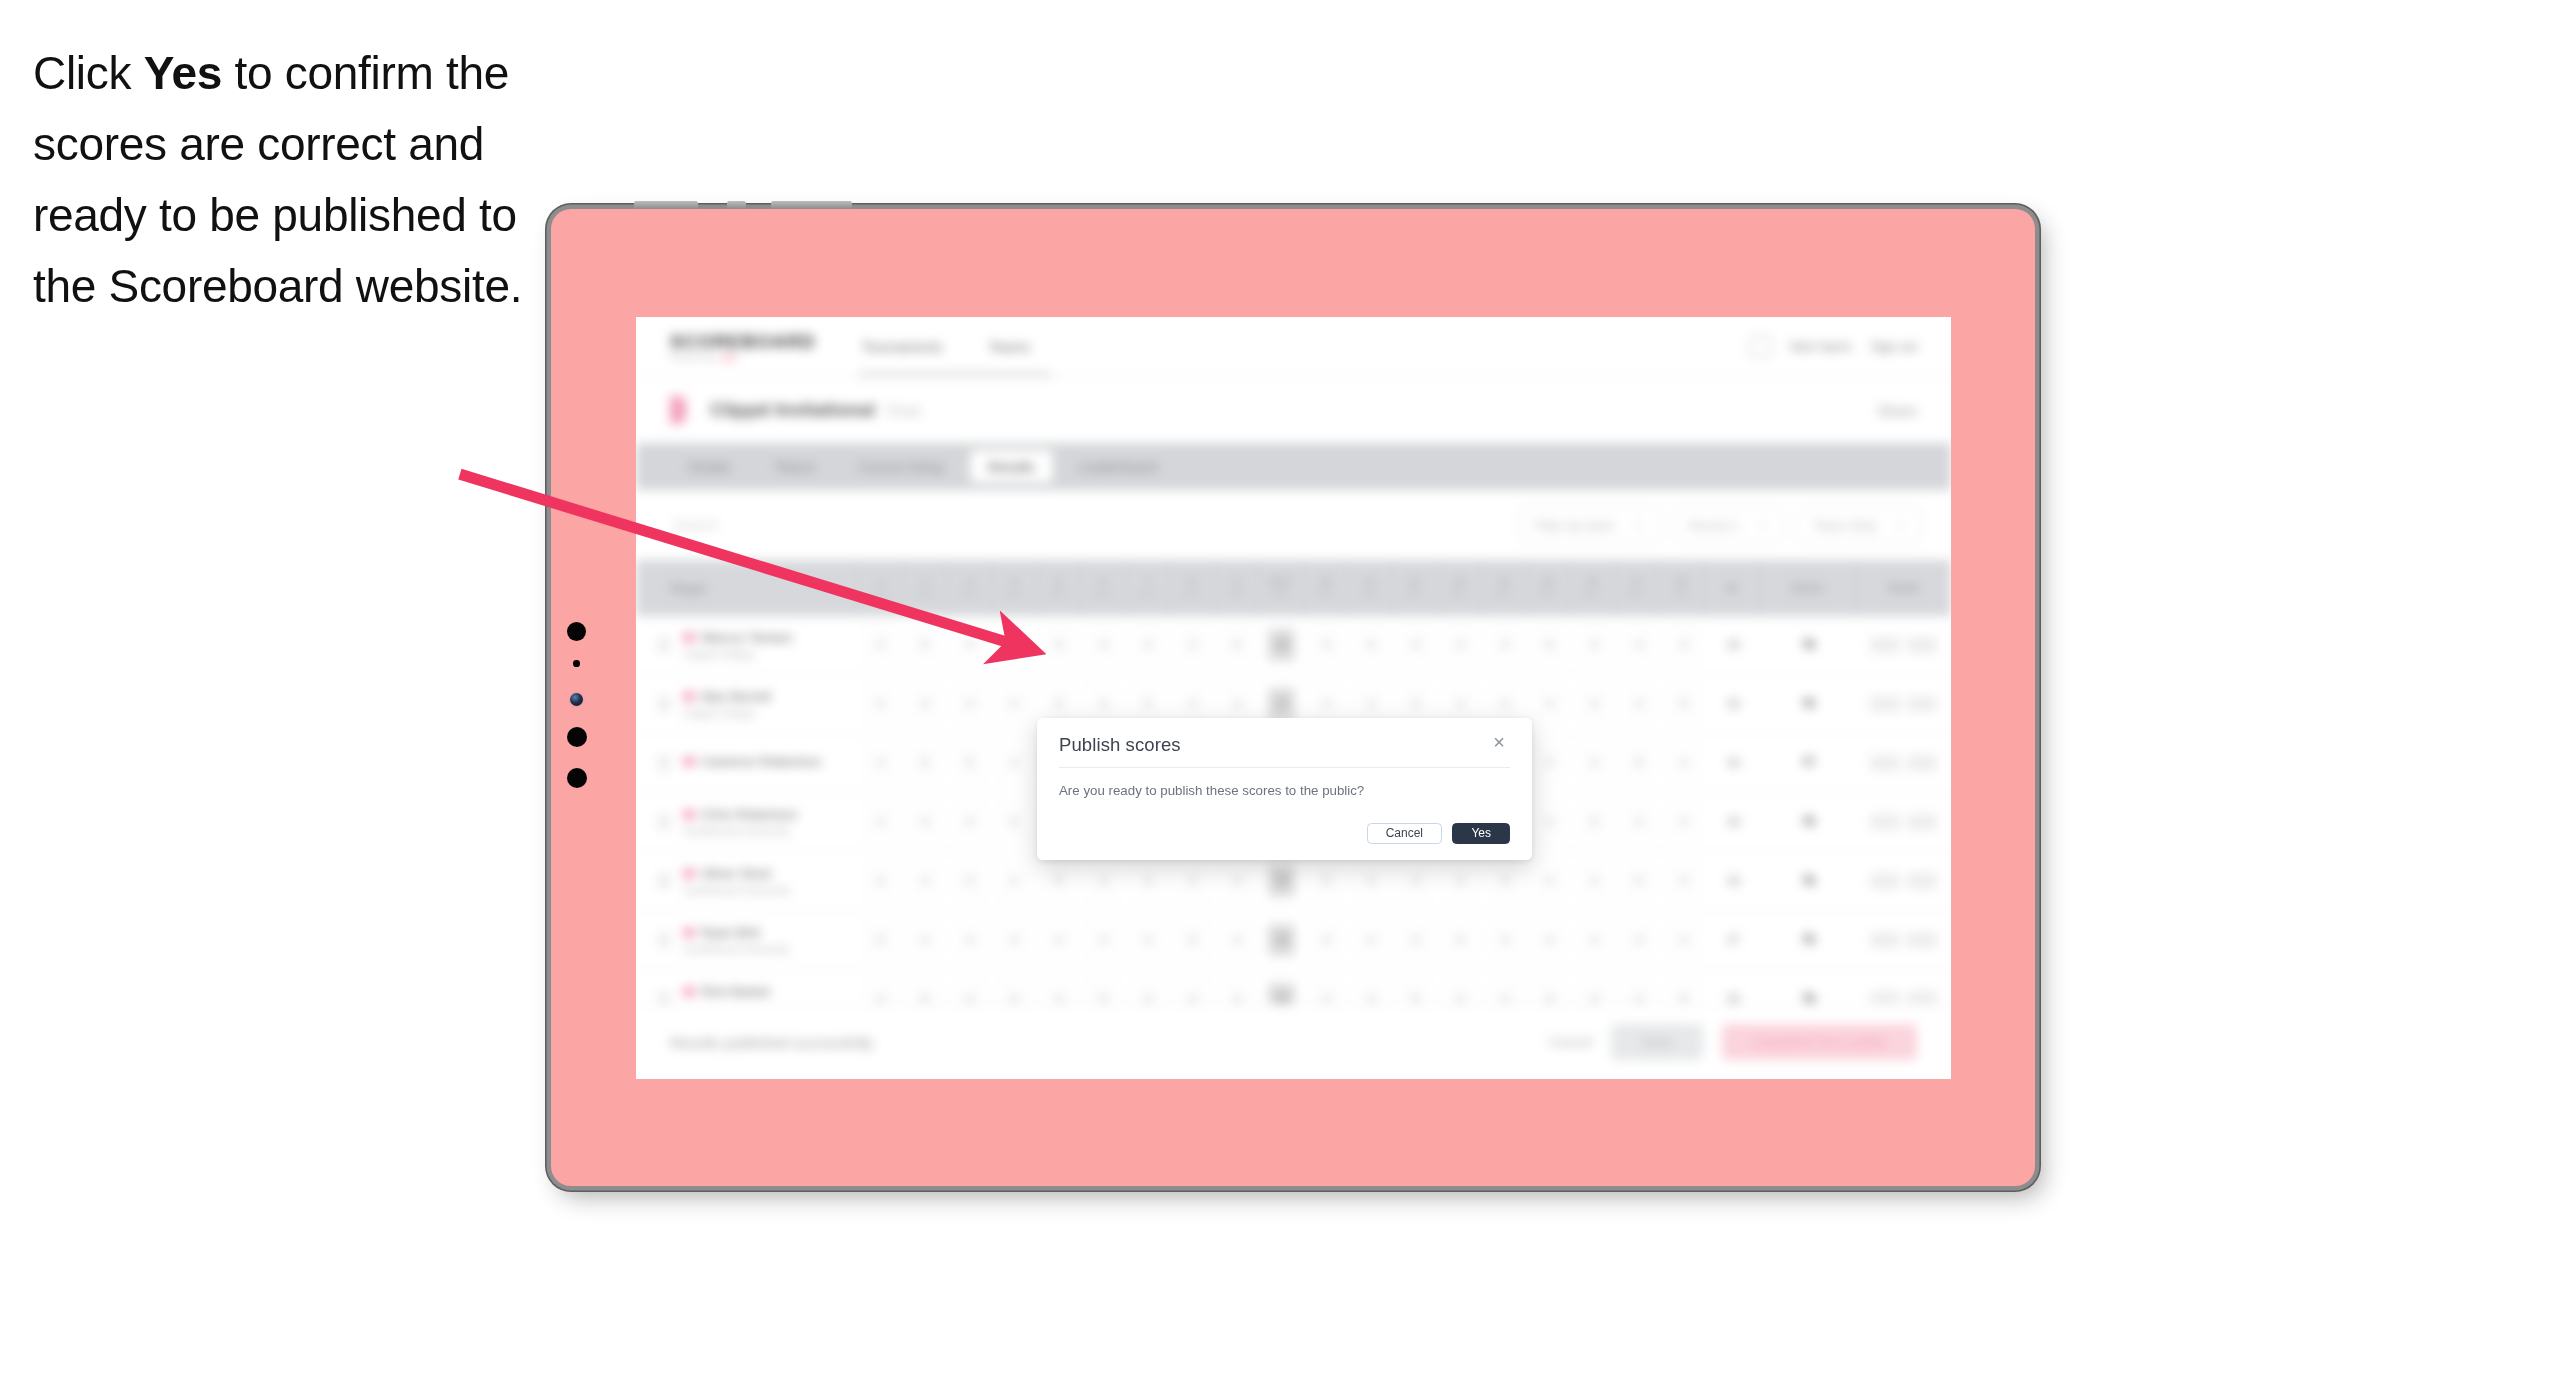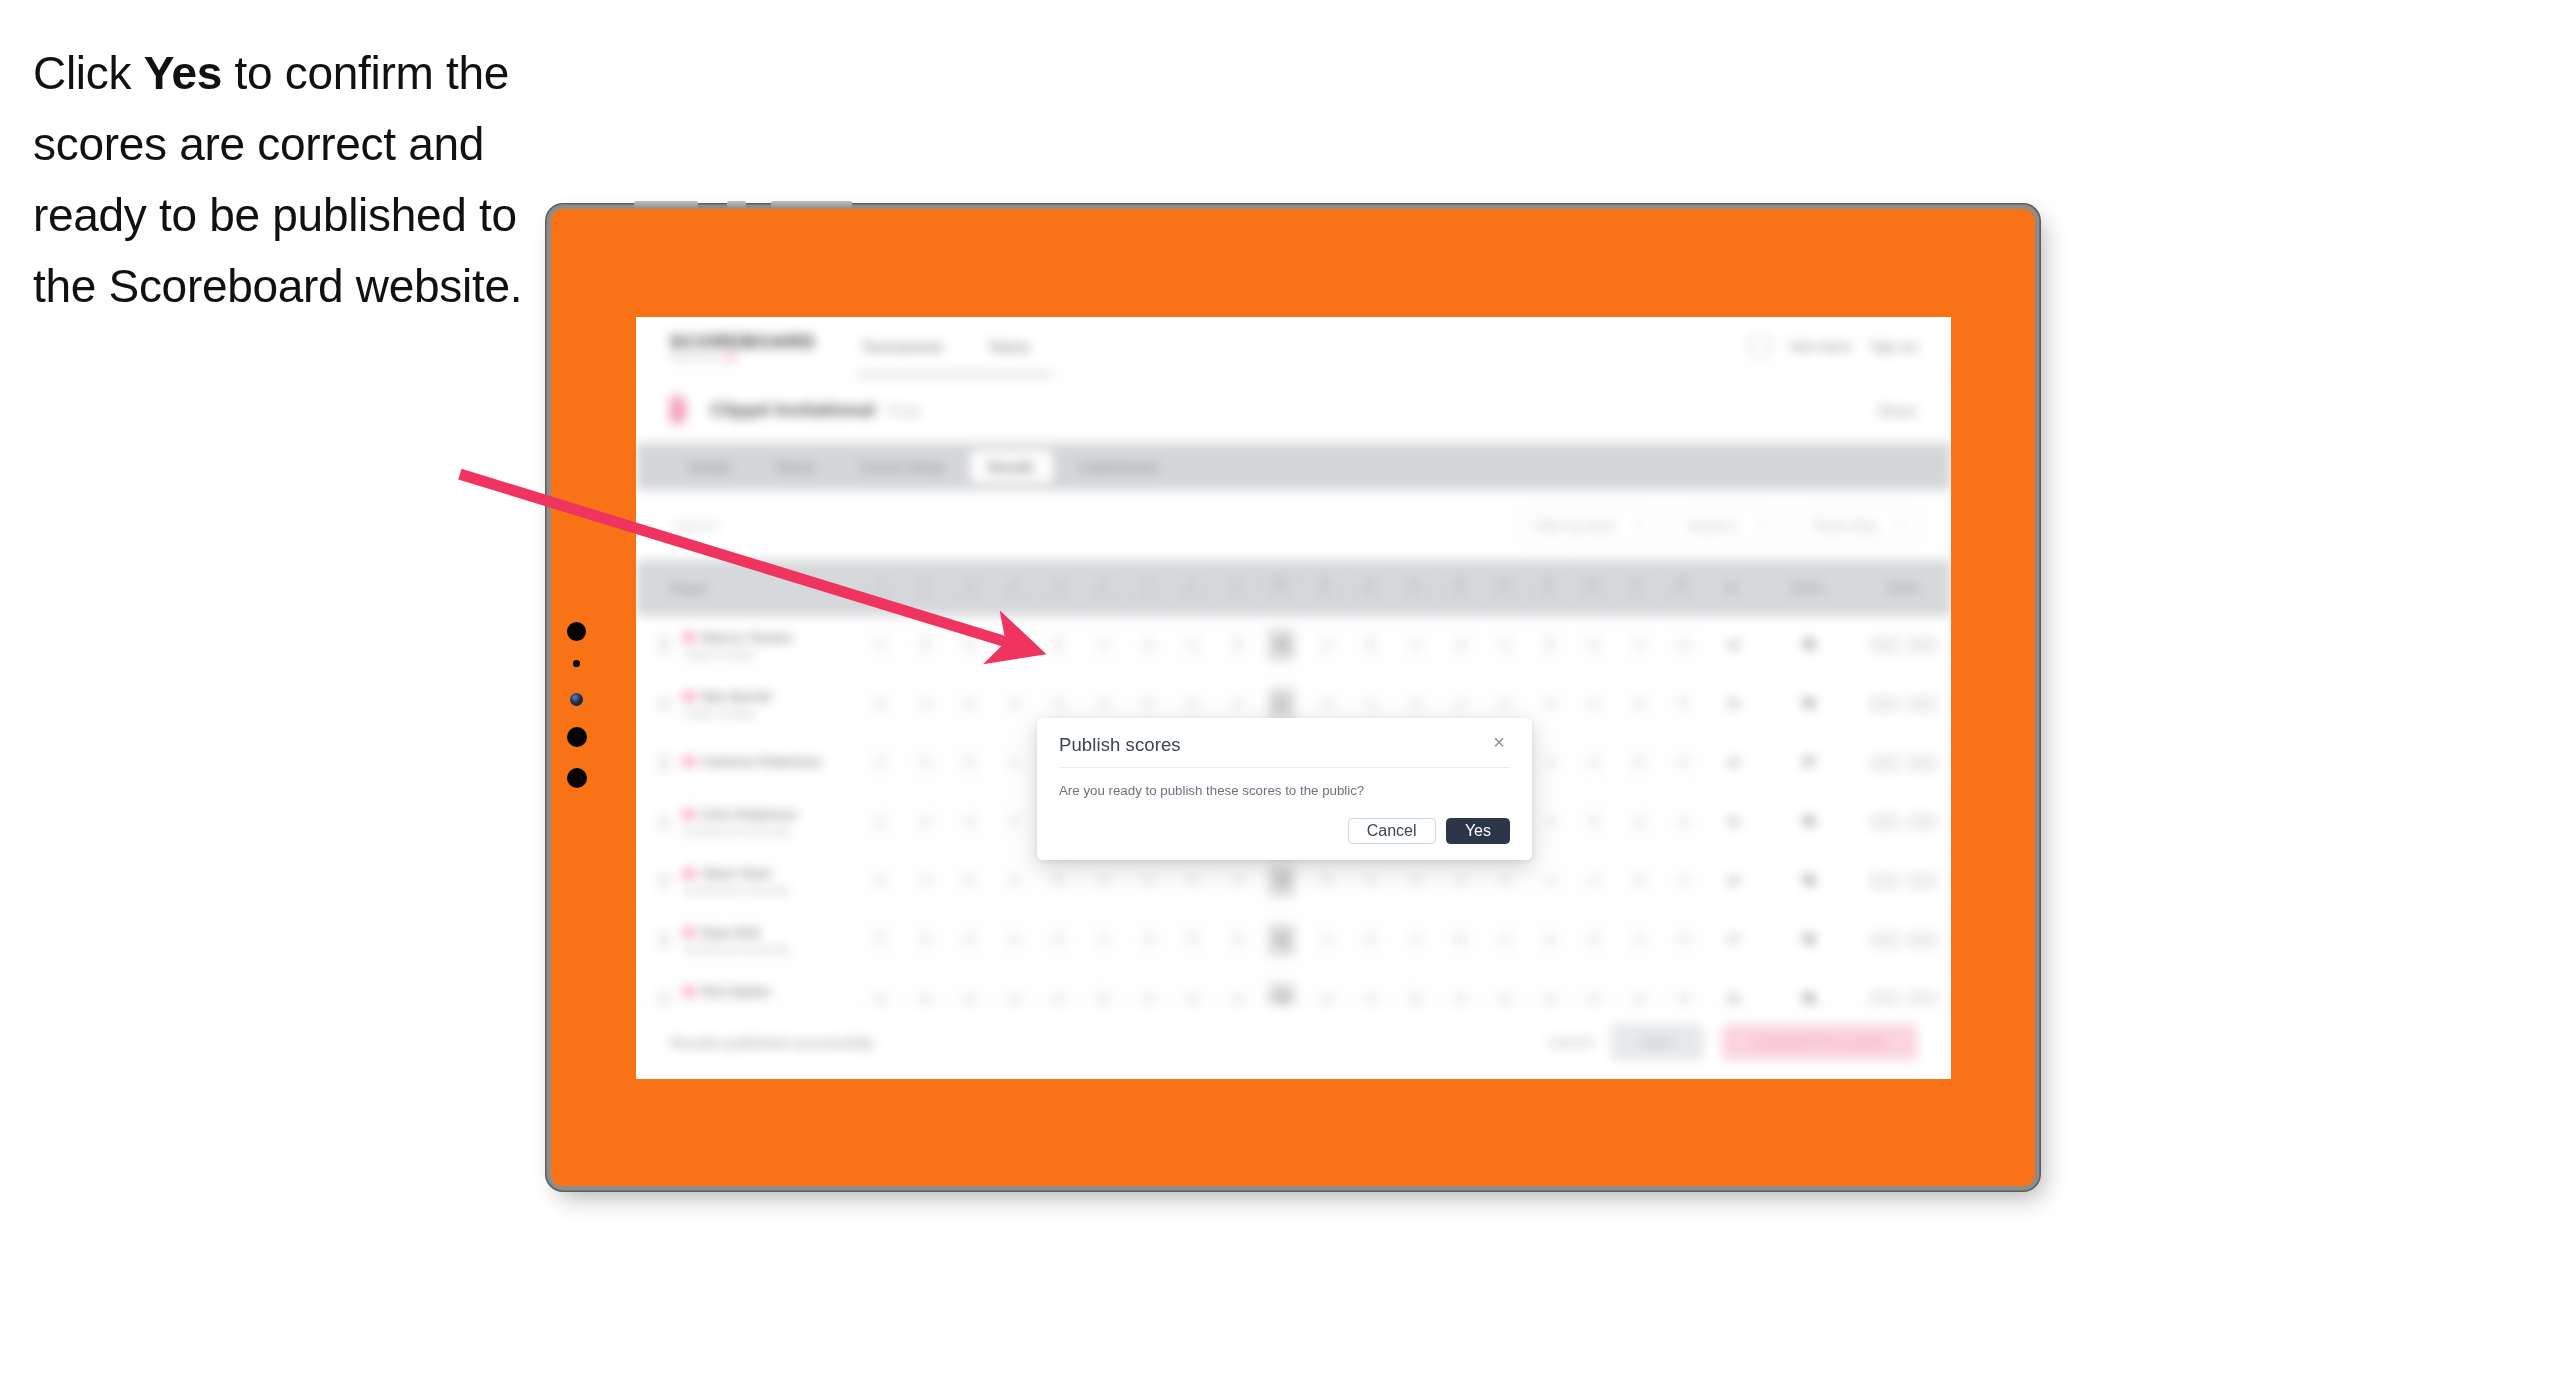--- a/index.html
+++ b/index.html
@@ -29,22 +29,22 @@
   }
   #caption b { font-weight: 700; }
 
   
   #tablet {
     position: absolute;
     left: 551px;
     top: 209px;
     width: 1484px;
     height: 977px;
-    border-radius: 12px;
-    background: #f97316;
+    border-radius: 20px;
+    background: #fca5a5;
     box-shadow:
       0 0 0 4.4px #8d8d8d,
       0 0 0 6px #5e5e5e,
       7.4px 10.4px 25px rgba(0,0,0,0.30);
   }
   
   #tablet-edge {
     position: absolute;
     inset: -5.2px;
     border-radius: 53px;
@@ -379,21 +379,21 @@
     color: #6c737e;
   }
   #modal-actions {
     position: absolute;
     right: 22px;
     bottom: 16.3px;
     display: flex;
     gap: 10.4px;
   }
   .mbtn {
-    font-size: 16px;
+    font-size: 12px;
     border-radius: 4.4px;
     padding: 3px 18px;
     cursor: pointer;
     line-height: 1.1;
     box-sizing: border-box;
   }
   #btn-cancel {
     background: #ffffff;
     color: #3d4552;
     border: 0.7px solid #c7d6ea;

